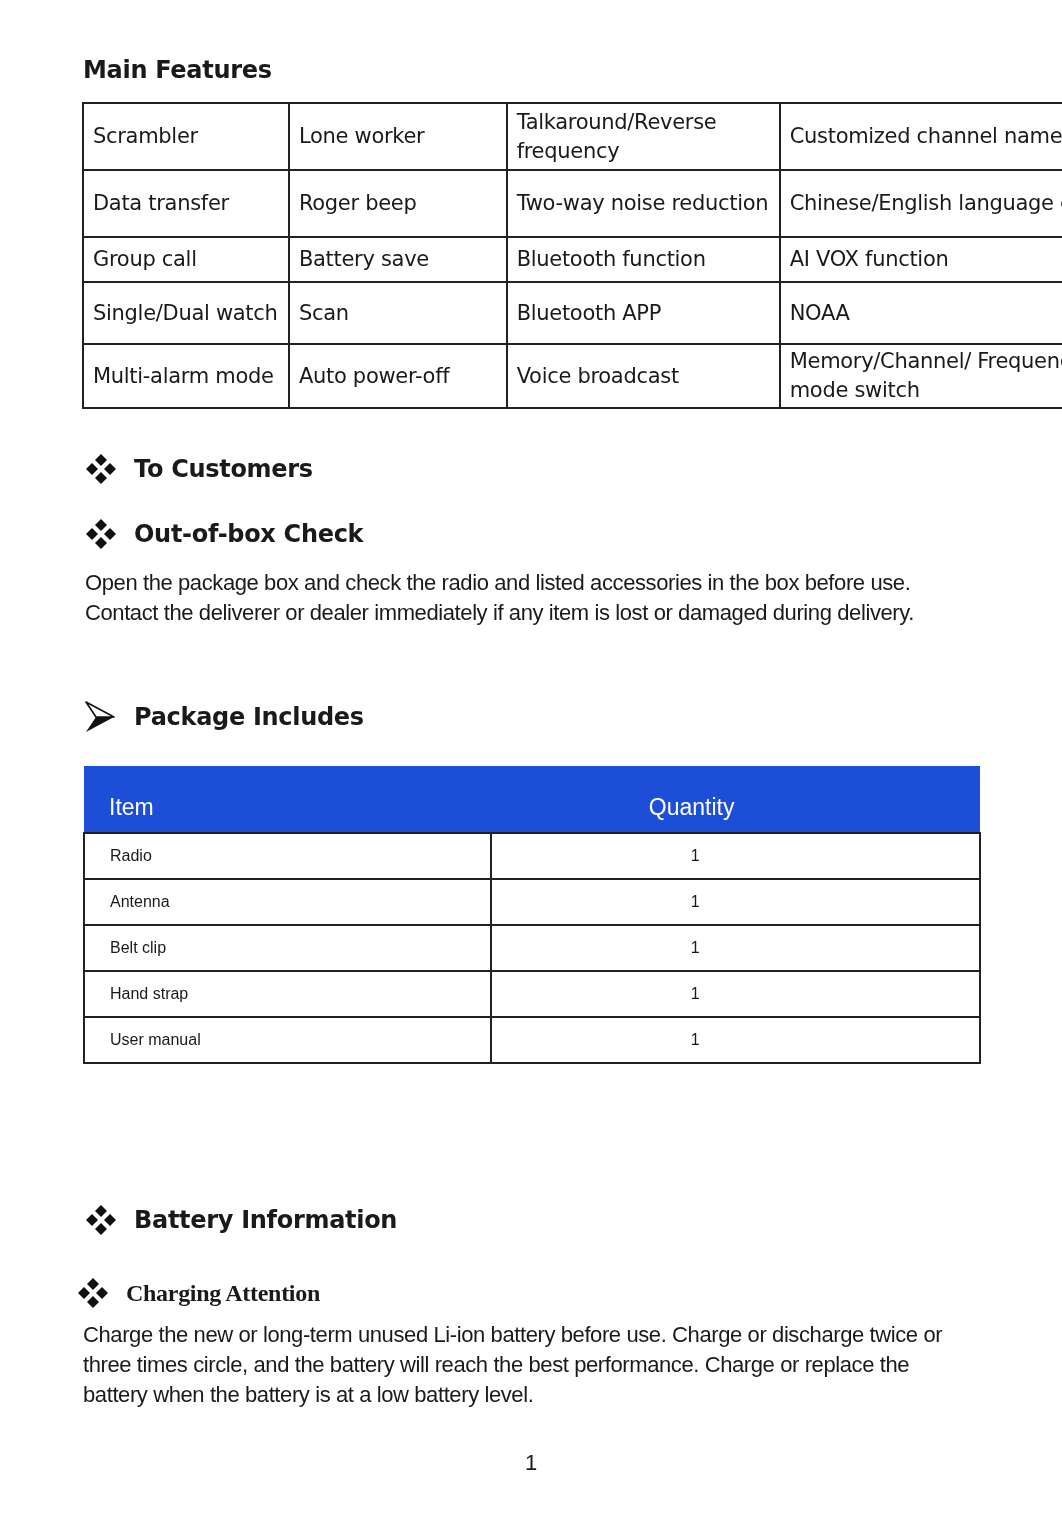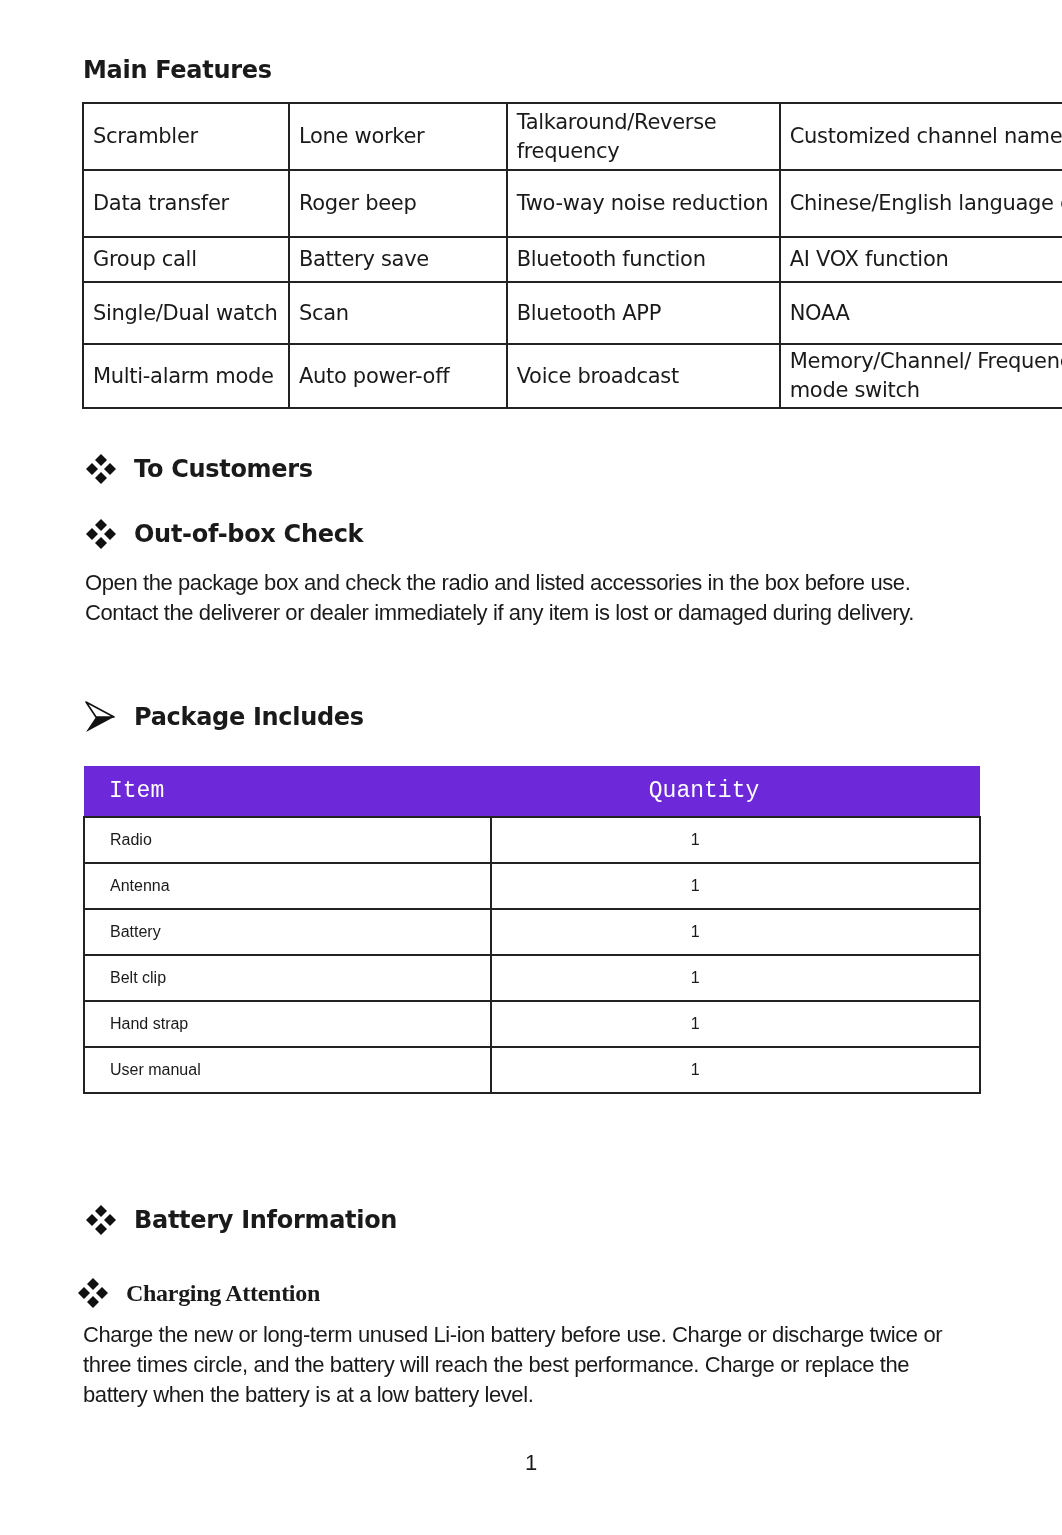--- a/index.html
+++ b/index.html
@@ -29,22 +29,22 @@
     position: absolute; display: flex; align-items: center;
     font-size: 24px; font-weight: bold; letter-spacing: -0.3px;
   }
   .section .icon { width: 34px; height: 34px; margin-right: 16px; display: inline-block; }
   .para {
     position: absolute; font-size: 22px; line-height: 30px; letter-spacing: -0.4px;
     font-family: "Liberation Sans", sans-serif; width: 890px;
   }
   .pkg { position: absolute; left: 83px; top: 766px; width: 898px; }
   .pkg th {
-    background: #6d28d9; color: #ffffff; font-weight: normal; font-size: 23px;
-    height: 50px; text-align: left; padding: 0 0 0 25px; font-family: Liberation Mono, monospace;
+    background: #1d4ed8; color: #ffffff; font-weight: normal; font-size: 23px;
+    height: 50px; text-align: left; padding: 16px 0 0 25px; font-family: Liberation Sans, sans-serif;
   }
   .pkg th.q { text-align: left; padding-left: 158px; }
   .pkg td {
     border: 2px solid #222; height: 44px; font-size: 16px; padding: 0 0 0 25px;
     font-family: "Liberation Sans", sans-serif;
   }
   .pkg td.q { text-align: left; padding-left: 199px; }
   .pkg col.c1 { width: 408px; }
   .pkg col.c2 { width: 490px; }
   .page-num { position: absolute; left: 0; width: 1062px; text-align: center; top: 1450px; font-size: 22px; font-family: "Liberation Sans", sans-serif; }
@@ -142,24 +142,20 @@
   </tr>
   <tr>
     <td>Radio</td>
     <td class="q">1</td>
   </tr>
   <tr>
     <td>Antenna</td>
     <td class="q">1</td>
   </tr>
   <tr>
-    <td>Battery</td>
-    <td class="q">1</td>
-  </tr>
-  <tr>
     <td>Belt clip</td>
     <td class="q">1</td>
   </tr>
   <tr>
     <td>Hand strap</td>
     <td class="q">1</td>
   </tr>
   <tr>
     <td>User manual</td>
     <td class="q">1</td>

